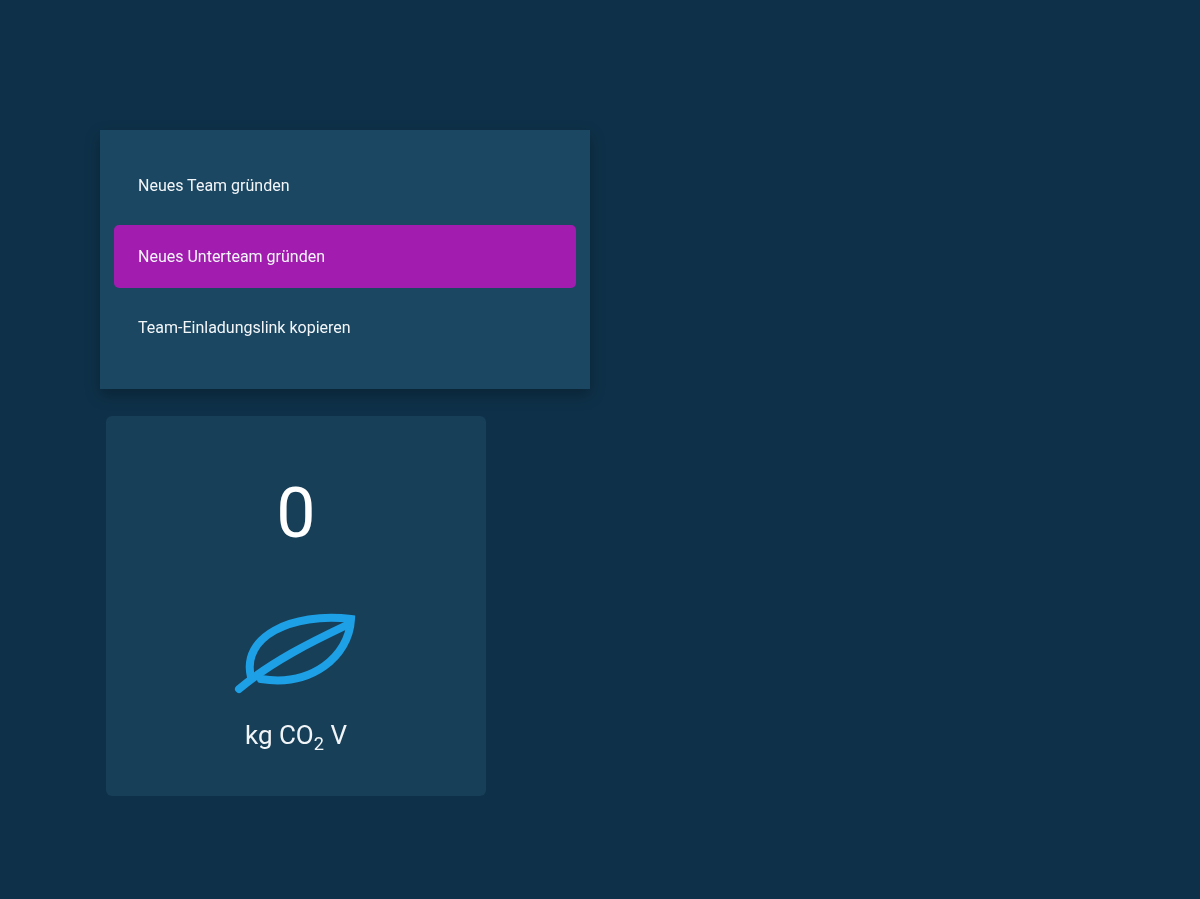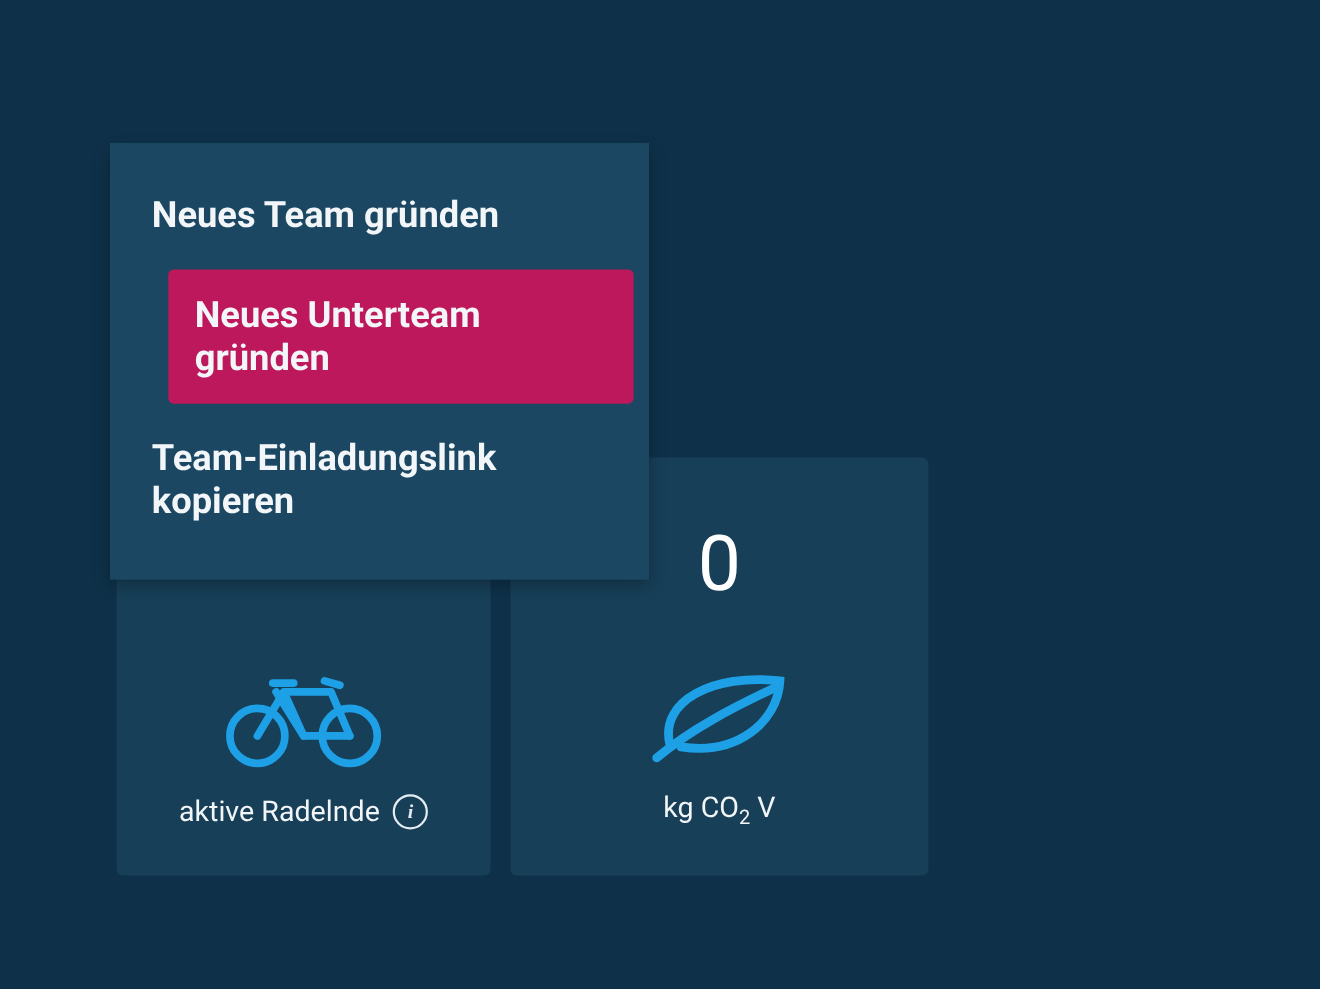--- a/index.html
+++ b/index.html
@@ -105,61 +105,41 @@
   .dropdown-menu {
     background: #1b4762;
     box-shadow: 0 6px 14px rgba(0,0,0,0.28);
     padding: 24px 14px 30px 14px;
     display: flex;
     flex-direction: column;
     gap: 8px;
   }
   .dropdown-item {
     padding: 22px 24px;
-    font-size: 33px;
-    font-weight: 700;
+    font-size: 16px;
+    font-weight: 400;
     color: #f3f6f8;
     border-radius: 5px;
     cursor: pointer;
   }
   .dropdown-item.hovered {
-    background: #be185d;
-    margin-left: 39px;
+    background: #a21caf;
   }
 
   
   .stat-card.partial {
     width: 380px;
     margin-right: -60px;
   }
 </style>
 </head>
 <body>
 
 <div class="stats-row">
 
-  <div class="stat-card">
-    <div class="icon-wrap">
-      <svg width="150" height="90" viewBox="0 0 150 90">
-        <g fill="none" stroke="#1ea0e6" stroke-width="7" stroke-linecap="round" stroke-linejoin="round">
-          <circle cx="33" cy="60" r="25"></circle>
-          <circle cx="117" cy="60" r="25"></circle>
-          <path d="M33 60 L57 20 L100 20 L117 60"></path>
-          <path d="M57 20 L75 60 L117 60"></path>
-          <path d="M75 60 L50 20"></path>
-          <path d="M47 12 L66 12"></path>
-          <path d="M94 10 L108 14"></path>
-        </g>
-      </svg>
-    </div>
-    <div class="label-row">
-      <span>aktive Radelnde</span>
-      <span class="info-btn">i</span>
-    </div>
-  </div>
 
 
   <div class="stat-card partial">
     <div class="value">0</div>
     <div class="icon-wrap">
       <svg width="150" height="90" viewBox="0 0 150 90">
         <g fill="none" stroke="#1ea0e6" stroke-width="8" stroke-linecap="round">
           <path d="M30 70 C 20 30, 70 5, 130 12 C 128 50, 90 80, 40 72"></path>
           <path d="M18 82 C 50 55, 90 35, 126 18"></path>
         </g>

